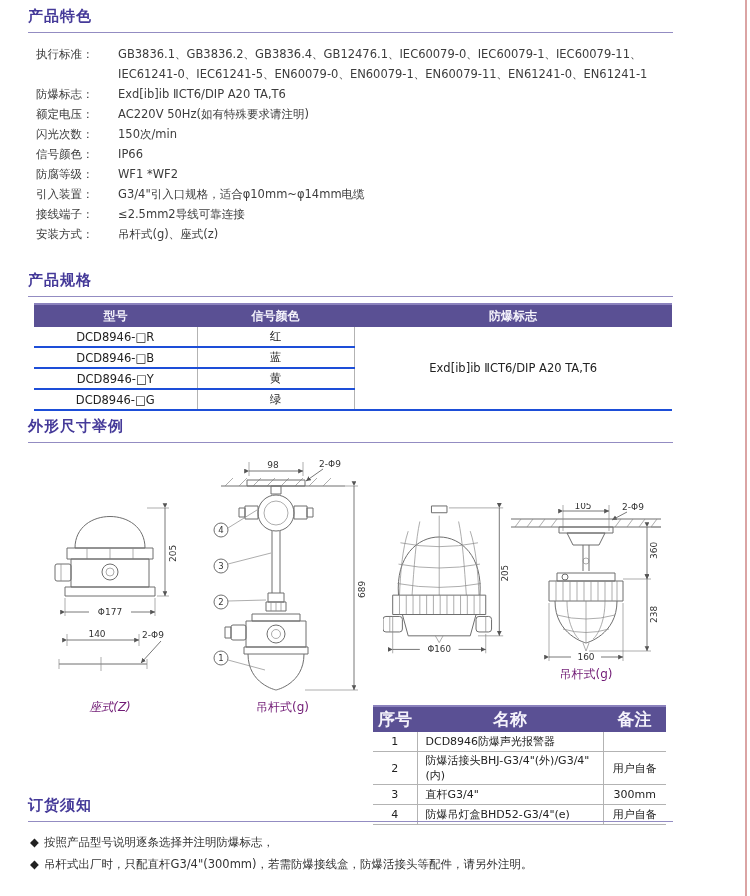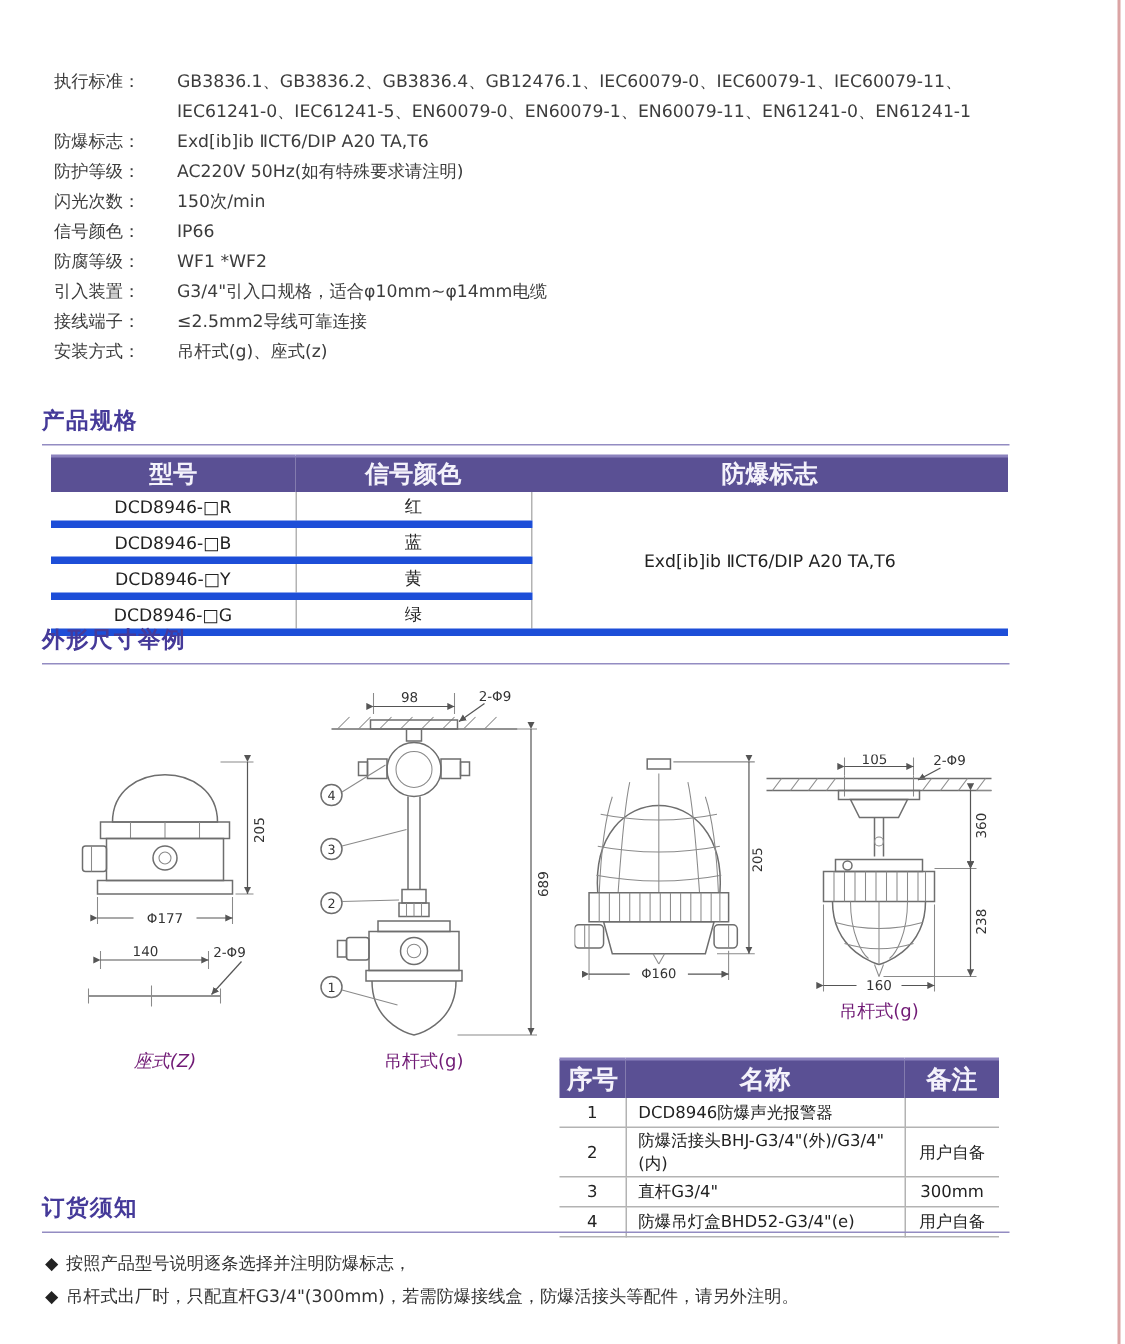--- a/index.html
+++ b/index.html
@@ -12,22 +12,22 @@
   .sec-title{font-size:15px;font-weight:bold;color:#453a99;letter-spacing:1px;}
   
   .features{position:absolute;left:36px;top:44px;width:664px;}
   .feat{display:flex;align-items:flex-start;font-size:11.5px;line-height:20px;color:#3c3c3c;gap:20px;}
   .feat-label{flex:0 0 62px;white-space:nowrap;}
   .feat-value{flex:1;}
   
   table{border-collapse:collapse;}
   .spec-table{position:absolute;left:34px;top:303px;width:638px;table-layout:fixed;}
   .spec-table col.c1{width:163px}.spec-table col.c2{width:157px}.spec-table col.c3{width:318px}
-  .spec-table th{background:#5a5094;border-top:2px solid #8b82bd;color:#f4f2fb;font-size:16px;font-weight:bold;height:20px;text-align:center;}
-  .spec-table td{height:17px;font-size:11.5px;color:#222;text-align:center;border-bottom:5px solid #1d4ed8;}
+  .spec-table th{background:#5a5094;border-top:2px solid #8b82bd;color:#f4f2fb;font-size:12px;font-weight:bold;height:20px;text-align:center;}
+  .spec-table td{height:17px;font-size:11.5px;color:#222;text-align:center;border-bottom:2px solid #1d4ed8;}
   .spec-table td.cdiv{border-right:1px solid #b3b3b3;}
   
   .dim-label{font-size:9px;fill:#333;font-family:"DejaVu Sans",sans-serif;}
   .callout-num{font-size:8.5px;fill:#333;font-family:"DejaVu Sans",sans-serif;}
   .draw-label{position:absolute;font-size:12px;color:#701a75;text-align:center;}
   svg.drawing{position:absolute;}
   svg.drawing *{vector-effect:non-scaling-stroke;}
   .ln{stroke:#6e6e6e;stroke-width:1;fill:none;}
   .thin{stroke:#8a8a8a;stroke-width:0.7;fill:none;}
   .dim{stroke:#555;stroke-width:0.8;fill:none;}
@@ -43,31 +43,34 @@
   .note{display:flex;font-size:11.5px;line-height:22px;color:#333;}
   .note .bullet{flex:0 0 14px;color:#222;}
   .note.indent{margin-left:6px;}
 </style>
 </head>
 <body>
 
 <div id="page">
   <div class="edge-line"></div>
 
+  <div class="sec-header" style="top:6px;">
+    <span class="sec-title">产品特色</span>
+  </div>
   <div class="features">
     <div class="feat">
       <span class="feat-label">执行标准：</span>
       <span class="feat-value">GB3836.1、GB3836.2、GB3836.4、GB12476.1、IEC60079-0、IEC60079-1、IEC60079-11、IEC61241-0、IEC61241-5、EN60079-0、EN60079-1、EN60079-11、EN61241-0、EN61241-1</span>
     </div>
     <div class="feat">
       <span class="feat-label">防爆标志：</span>
       <span class="feat-value">Exd[ib]ib ⅡCT6/DIP A20 TA,T6</span>
     </div>
     <div class="feat">
-      <span class="feat-label">防护等级：</span>
+      <span class="feat-label">额定电压：</span>
       <span class="feat-value">AC220V 50Hz(如有特殊要求请注明)</span>
     </div>
     <div class="feat">
       <span class="feat-label">闪光次数：</span>
       <span class="feat-value">150次/min</span>
     </div>
     <div class="feat">
       <span class="feat-label">信号颜色：</span>
       <span class="feat-value">IP66</span>
     </div>

